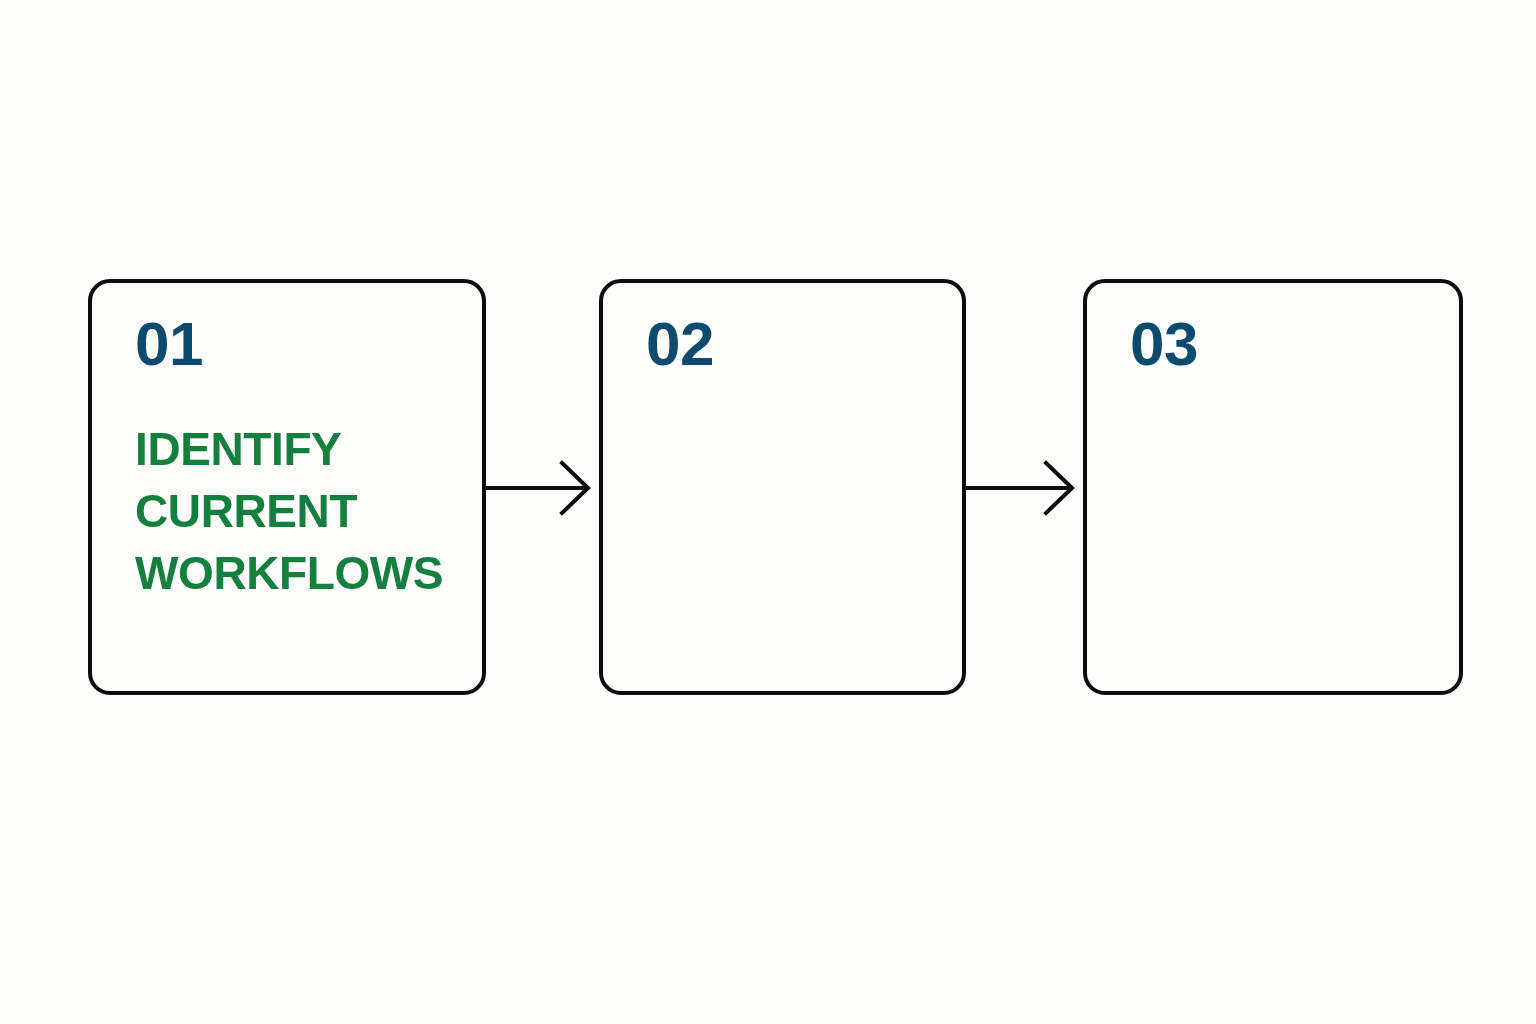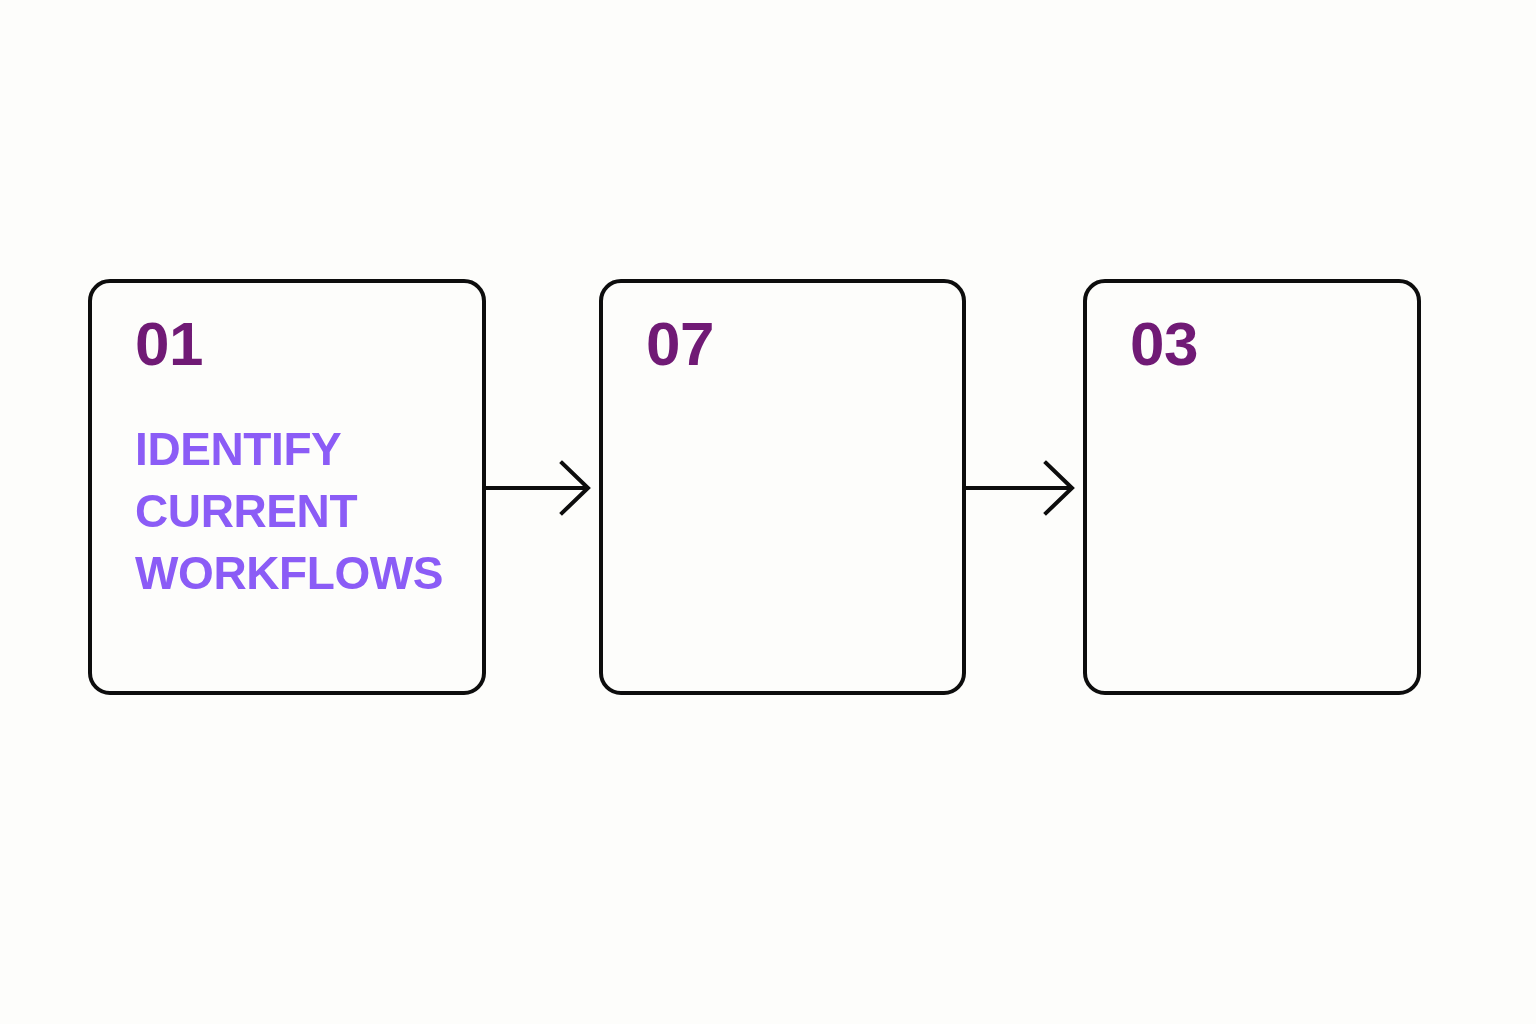--- a/index.html
+++ b/index.html
@@ -31,40 +31,40 @@
   }
 
   .step-number {
     position: absolute;
     left: 43px;
     top: 30px;
     font-size: 62px;
     font-weight: bold;
     line-height: 1;
     letter-spacing: -0.5px;
-    color: #701a75;
+    color: #0c4a6e;
   }
 
   .step-title {
     position: absolute;
     left: 43px;
     top: 135px;
     right: 8px;
     font-size: 46px;
     font-weight: bold;
     line-height: 62px;
     letter-spacing: -0.4px;
-    color: #8b5cf6;
+    color: #15803d;
     white-space: pre-line;
   }
 
   
   #step-box-1 { left: 88px;   top: 279px; width: 398px; height: 416px; }
   #step-box-2 { left: 599px;  top: 279px; width: 367px; height: 416px; }
-  #step-box-3 { left: 1083px; top: 279px; width: 338px; height: 416px; }
+  #step-box-3 { left: 1083px; top: 279px; width: 380px; height: 416px; }
 
   
   .connector-arrow {
     position: absolute;
     top: 455px;
     height: 66px;
   }
   #connector-arrow-1 { left: 484px; width: 118px; }
   #connector-arrow-2 { left: 964px; width: 122px; }
 
@@ -88,21 +88,21 @@
   </div>
 
   <div class="connector-arrow" id="connector-arrow-1">
     <svg viewBox="0 0 118 66" preserveAspectRatio="none">
       <line x1="0" y1="33" x2="104" y2="33" stroke="#0d0d0d" stroke-width="4" stroke-linecap="butt"></line>
       <polyline points="78,8 104,33 78,58" fill="none" stroke="#0d0d0d" stroke-width="4" stroke-linecap="square" stroke-linejoin="miter"></polyline>
     </svg>
   </div>
 
   <div class="step-box" id="step-box-2">
-    <div class="step-number">07</div>
+    <div class="step-number">02</div>
   </div>
 
   <div class="connector-arrow" id="connector-arrow-2">
     <svg viewBox="0 0 122 66" preserveAspectRatio="none">
       <line x1="0" y1="33" x2="108" y2="33" stroke="#0d0d0d" stroke-width="4" stroke-linecap="butt"></line>
       <polyline points="82,8 108,33 82,58" fill="none" stroke="#0d0d0d" stroke-width="4" stroke-linecap="square" stroke-linejoin="miter"></polyline>
     </svg>
   </div>
 
   <div class="step-box" id="step-box-3">

